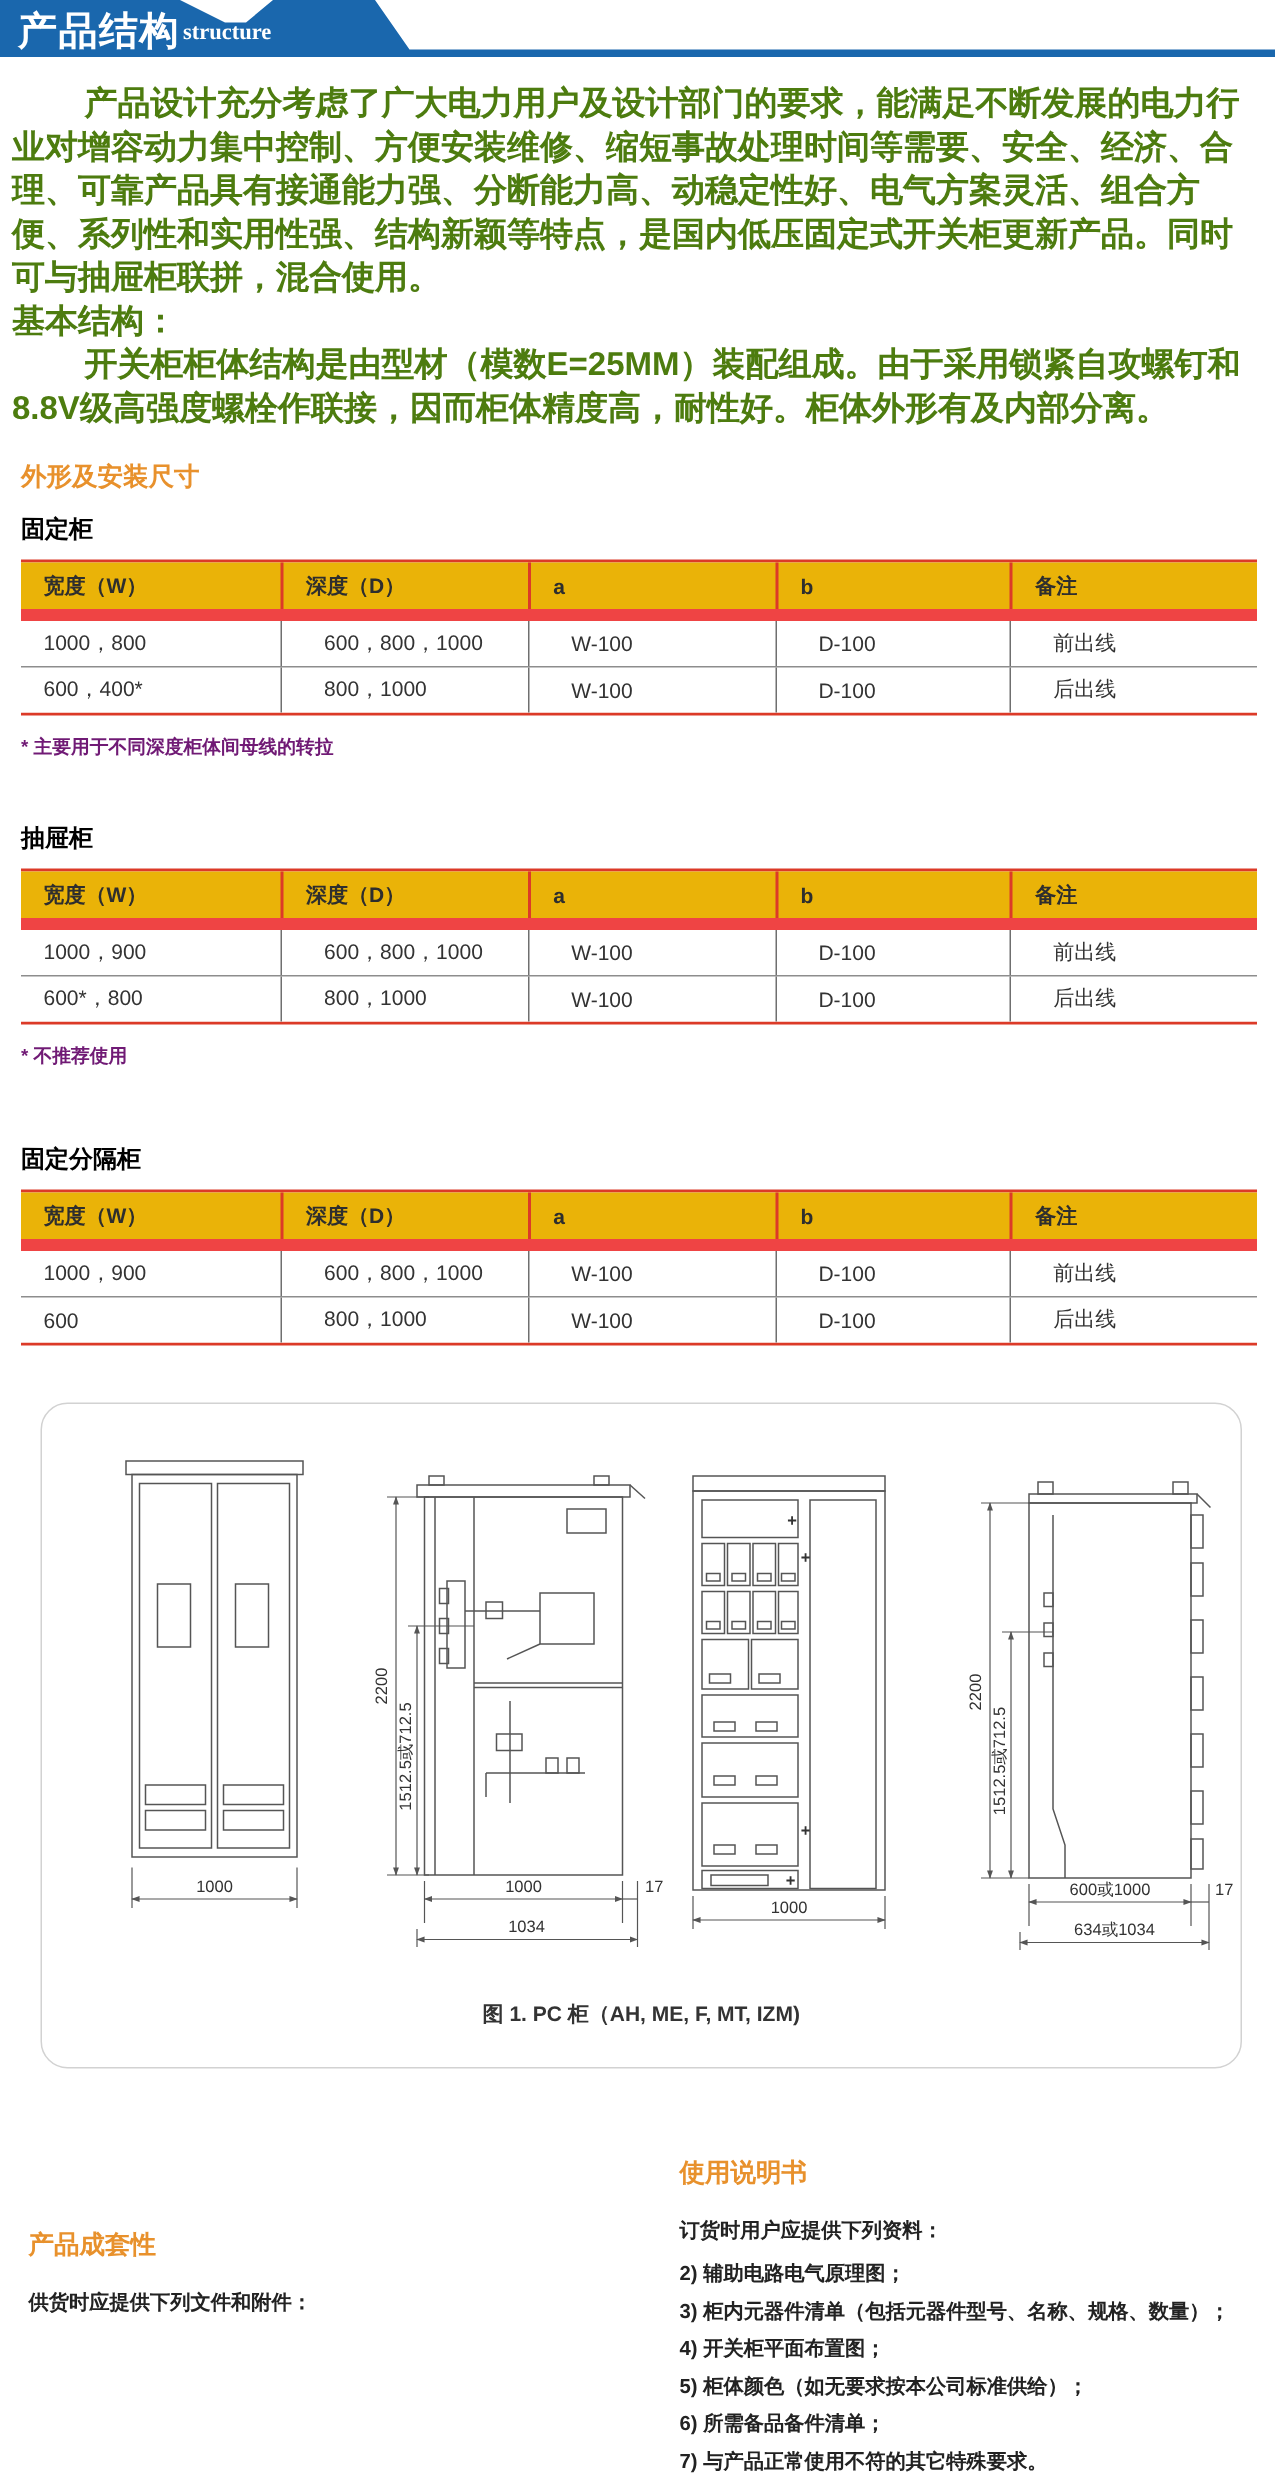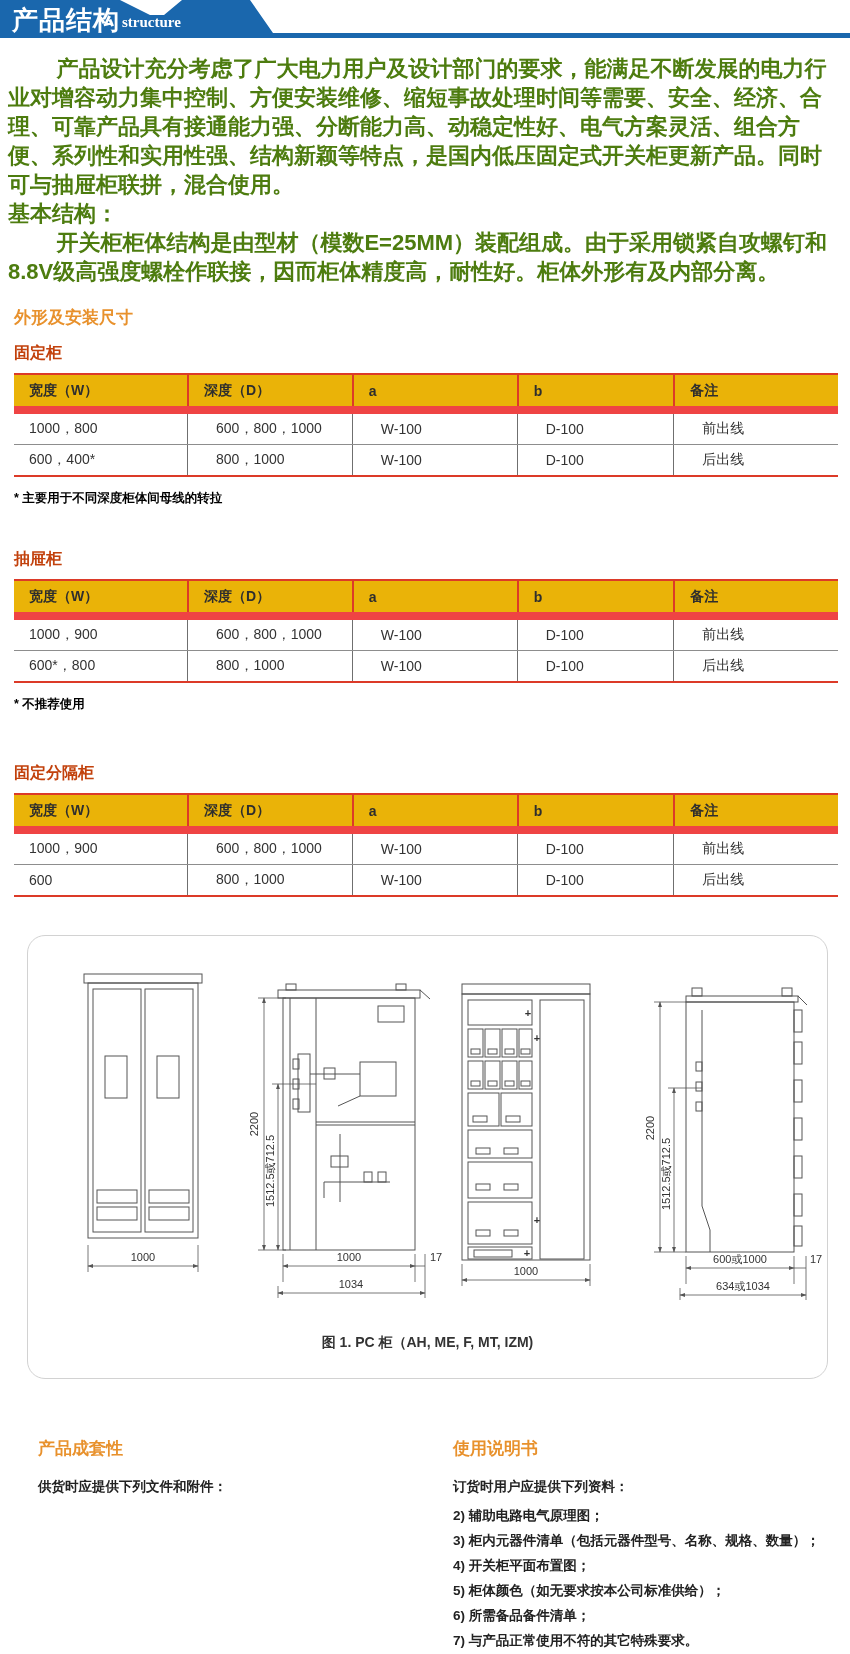--- a/index.html
+++ b/index.html
@@ -18,54 +18,54 @@
   }
   .banner-sub{
     position:absolute;left:122px;top:14px;color:#fff;font-size:15px;font-weight:600;font-family:Liberation Serif, serif;
   }
   
   .intro{margin:16px 8px 0 8px;font-size:22px;line-height:29px;font-weight:600;color:#4d7c0f;}
   .intro p{margin:0;}
   .intro .ind{text-indent:2.2em;}
   
   .sec-orange{margin:20px 0 0 14px;color:#e8912c;font-size:17px;font-weight:bold;}
-  .sub-black{margin:14px 4px 0 14px;color:#c2410c;font-size:16px;font-weight:600;}
+  .sub-black{margin:14px 4px 0 14px;color:#000000;font-size:16px;font-weight:600;}
   
   .spec-table{
     margin:9px 12px 0 14px;
     border-top:2px solid #dc3a28;border-bottom:2px solid #dc3a28;
   }
   .t-head{display:flex;background:#eab308;height:31px;border-bottom:8px solid #ef4444;}
   .t-row{display:flex;background:#fff;height:30px;}
   .t-row + .t-row{border-top:1.5px solid #8d8d8d;}
   .t-cell{display:flex;align-items:center;padding-left:15px;box-sizing:border-box;
           font-size:14px;color:#333;}
   .t-head .t-cell{font-weight:600;color:#2e2e2e;}
   .c1{width:21%;} .c2{width:20%;} .c3{width:20%;} .c4{width:19%;} .c5{width:20%;}
   .t-head .t-cell + .t-cell{border-left:2.5px solid #dc3a28;}
   .t-row .t-cell + .t-cell{border-left:1px solid #6f6f6f;padding-left:28px;}
-  .footnote{margin:13px 0 0 14px;font-size:12.5px;color:#000000;font-weight:600;}
+  .footnote{margin:13px 0 0 14px;font-size:12.5px;color:#701a75;font-weight:600;}
   .gap28{height:28px;} .gap36{height:36px;}
   
   .fig-box{
     position:relative;margin:38px 20px 0 27px;width:801px;height:444px;
     border:1px solid #d2d2d2;border-radius:18px;background:#fff;box-sizing:border-box;
   }
   .fig-box svg{position:absolute;}
   svg text{font-family:"Liberation Sans","DejaVu Sans",sans-serif;fill:#333;font-size:11px;}
   .dr{fill:none;stroke:#555;stroke-width:1;}
   .dim{stroke:#555;stroke-width:0.8;fill:none;}
   .fig-caption{
     position:absolute;left:0;bottom:26px;width:100%;text-align:center;
     font-size:14px;color:#333;font-weight:600;
   }
   
   .bottom{display:flex;margin-top:58px;}
   .b-col{width:50%;box-sizing:border-box;}
-  .b-col.left{padding-left:38px;}
+  .b-col.left{padding-left:19px;margin-top:48px;}
   .b-col.right{padding-left:28px;}
   .b-title{color:#e8912c;font-size:17px;font-weight:bold;margin:0 0 14px 0;}
   .b-intro{font-size:13.5px;font-weight:600;color:#222;margin:0 0 4px 0;line-height:25px;}
   .b-list{list-style:none;margin:0;padding:0;}
   .b-list li{font-size:13.5px;font-weight:600;color:#222;line-height:25px;}
 </style>
 </head>
 <body>
 
 <div class="banner">

